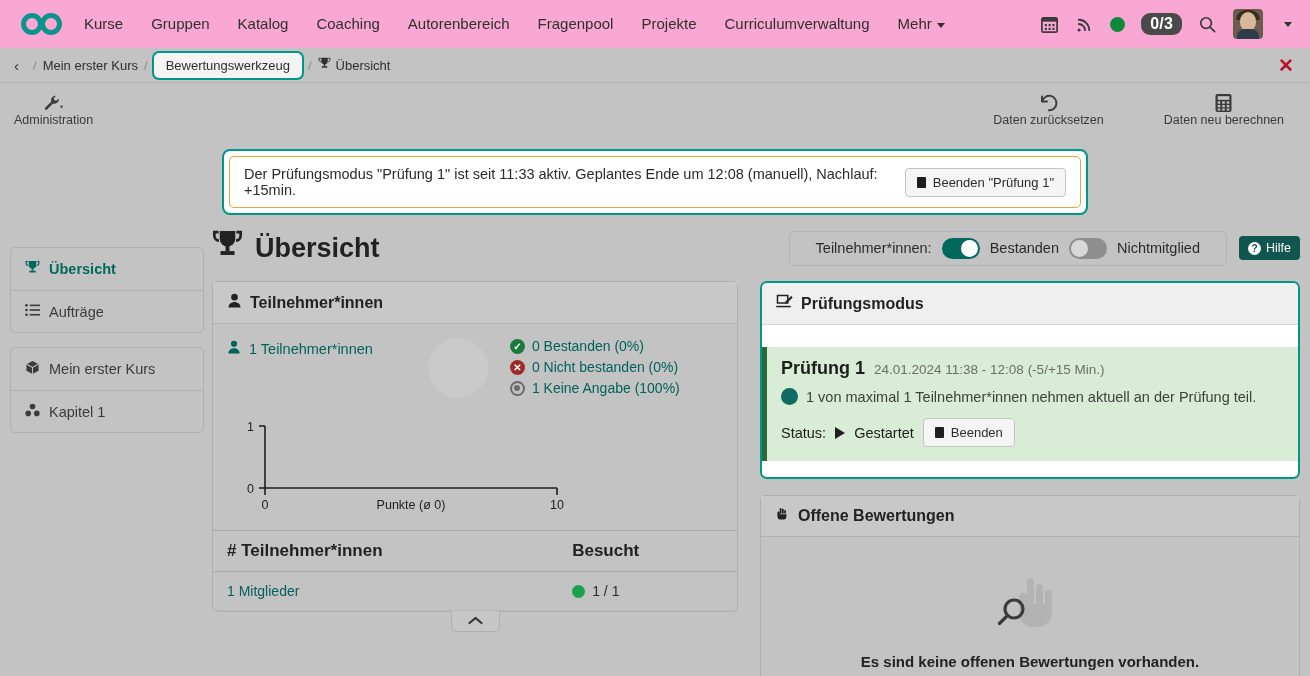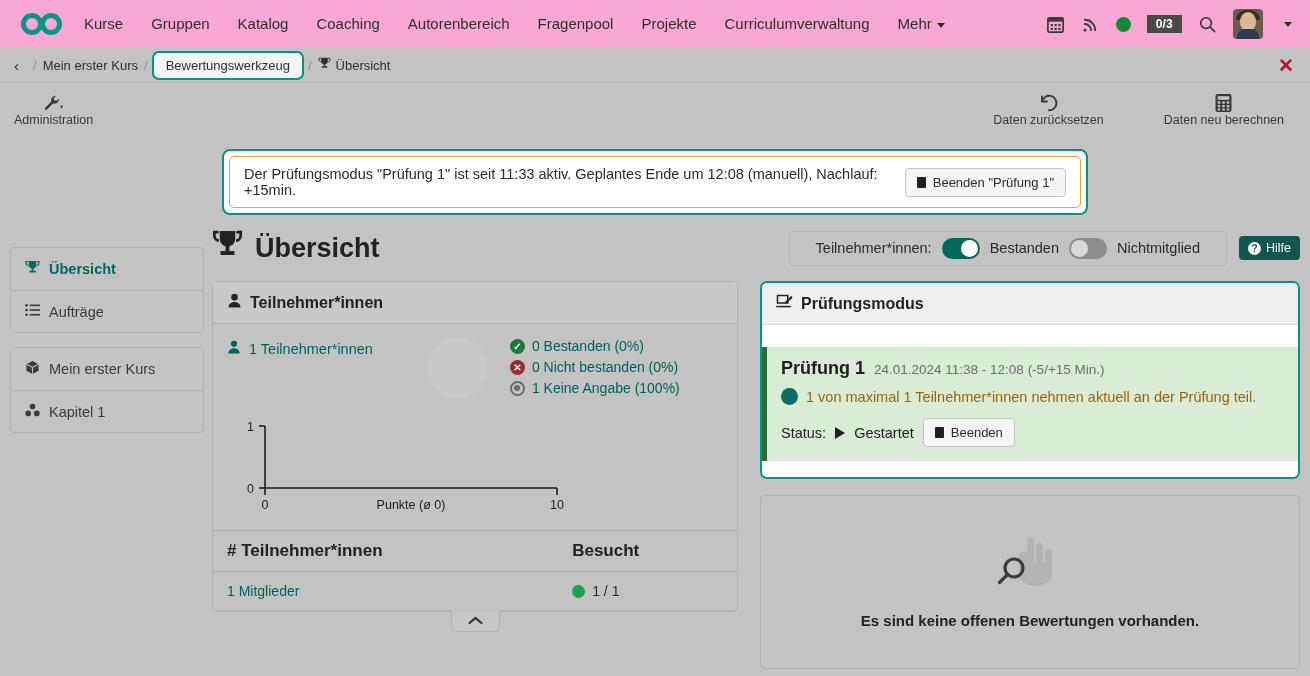--- a/index.html
+++ b/index.html
@@ -30,21 +30,21 @@
   }
   .caret-d {
     display:inline-block; width:0;height:0;margin-left:5px;
     border-left:4px solid transparent;border-right:4px solid transparent;
     border-top:5px solid #2f2f2f; vertical-align:middle;
   }
   .navright { margin-left:auto; display:flex; align-items:center; gap:16px; padding-right:4px;}
   .navicon { cursor:pointer; display:flex; align-items:center; color:#333;}
   .greendot { width:15px;height:15px;border-radius:50%;background:#0f8a3c; }
   .badge03 {
-    background:#4a4a4a;color:#fff;border-radius:0;font-size:12px;
+    background:#4a4a4a;color:#fff;border-radius:9px;font-size:16px;
     padding:2px 9px; font-weight:bold; letter-spacing:.2px;
   }
   .avatar {
     width:30px;height:30px;border-radius:4px;overflow:hidden;
     background:#6a5b4d;position:relative;
   }
   .avatar .face{position:absolute;left:7px;top:3px;width:16px;height:19px;border-radius:50% 50% 45% 45%;background:#d9b89a;}
   .avatar .hair{position:absolute;left:3px;top:1px;width:24px;height:10px;border-radius:12px 12px 0 0;background:#3a2d22;}
   .avatar .body{position:absolute;left:4px;bottom:0;width:22px;height:10px;border-radius:8px 8px 0 0;background:#2d3b4a;}
 
@@ -177,21 +177,21 @@
   
   .exampanel { border:2px solid #009688; border-radius:7px; background:#f7f7f7; overflow:hidden;}
   .exampanel .panel-head{ background:#efefef; border-bottom:1px solid #d6d6d6; border-radius:0;}
   .exam-spacer{ height:22px; background:#fff; }
   .exam-card {
     background:#d9ecd5; border-left:5px solid #2b6b3b; padding:11px 14px 14px 14px;
   }
   .exam-title-row{ display:flex; align-items:baseline; gap:9px; }
   .exam-title{ font-size:18px;font-weight:bold;color:#1d1d1d;}
   .exam-dates{ font-size:13.5px;color:#6d6d6d;}
-  .exam-part{ display:flex;align-items:center;gap:8px;margin-top:9px;font-size:14.5px;color:#a16207;}
+  .exam-part{ display:flex;align-items:center;gap:8px;margin-top:9px;font-size:14.5px;color:#404040;}
   .tealdot{width:17px;height:17px;border-radius:50%;background:#0f6b63;display:inline-block;flex:0 0 17px;}
   .exam-status{ display:flex;align-items:center;gap:9px;margin-top:13px;font-size:14.5px;color:#1d1d1d;}
   .playtri{width:0;height:0;border-top:6px solid transparent;border-bottom:6px solid transparent;border-left:10px solid #1f1f1f;display:inline-block;}
   .exam-bottom{ height:16px;background:#fff;}
 
   .emptypanel{ margin-top:16px; }
   .emptypanel .panel-head{ background:#c8c8c8;}
   .empty-body{ height:172px;display:flex;flex-direction:column;align-items:center;justify-content:center;gap:14px;}
   .empty-text{ font-size:15px;font-weight:bold;color:#232323;}
 </style>
@@ -537,20 +537,34 @@
               <span class="btn-light">
                 <span class="sq"></span>
                 <span>Beenden</span>
               </span>
             </div>
           </div>
           <div class="exam-bottom"></div>
         </div>
 
         <div class="panel emptypanel">
+          <div class="panel-head">
+            <span>
+              <svg width="15" height="14" viewBox="0 0 16 14">
+                  <g fill="#222">
+                    <rect x="5" y="0.6" width="1.9" height="6" rx=".9"></rect>
+                    <rect x="7.4" y="1.4" width="1.9" height="5.2" rx=".9"></rect>
+                    <rect x="9.8" y="2.6" width="1.9" height="4" rx=".9"></rect>
+                    <path d="M2.6 5.6c0-.7.6-1.2 1.3-1.2s1.3.5 1.3 1.2v2.1H2.6z"></path>
+                    <path d="M2.6 7.2h9.6v2.1a3.6 3.6 0 01-3.6 3.6H6.2a3.6 3.6 0 01-3.6-3.6z"></path>
+                  </g>
+                </svg>
+            </span>
+            <span>Offene Bewertungen</span>
+          </div>
           <div class="empty-body">
             <span>
               <svg width="66" height="60" viewBox="0 0 66 60" aria-hidden="true">
                 <g fill="#b3b3b3">
                   <rect x="30" y="2" width="7" height="26" rx="3.5"></rect>
                   <rect x="39" y="8" width="7" height="21" rx="3.5"></rect>
                   <rect x="48" y="14" width="7" height="16" rx="3.5"></rect>
                   <path d="M22 22c0-3 2.2-5.2 5-5.2s5 2.2 5 5.2v9H22z"></path>
                   <path d="M22 28h33v9c0 7.7-6.3 14-14 14h-5c-7.7 0-14-6.3-14-14z"></path>
                 </g>

